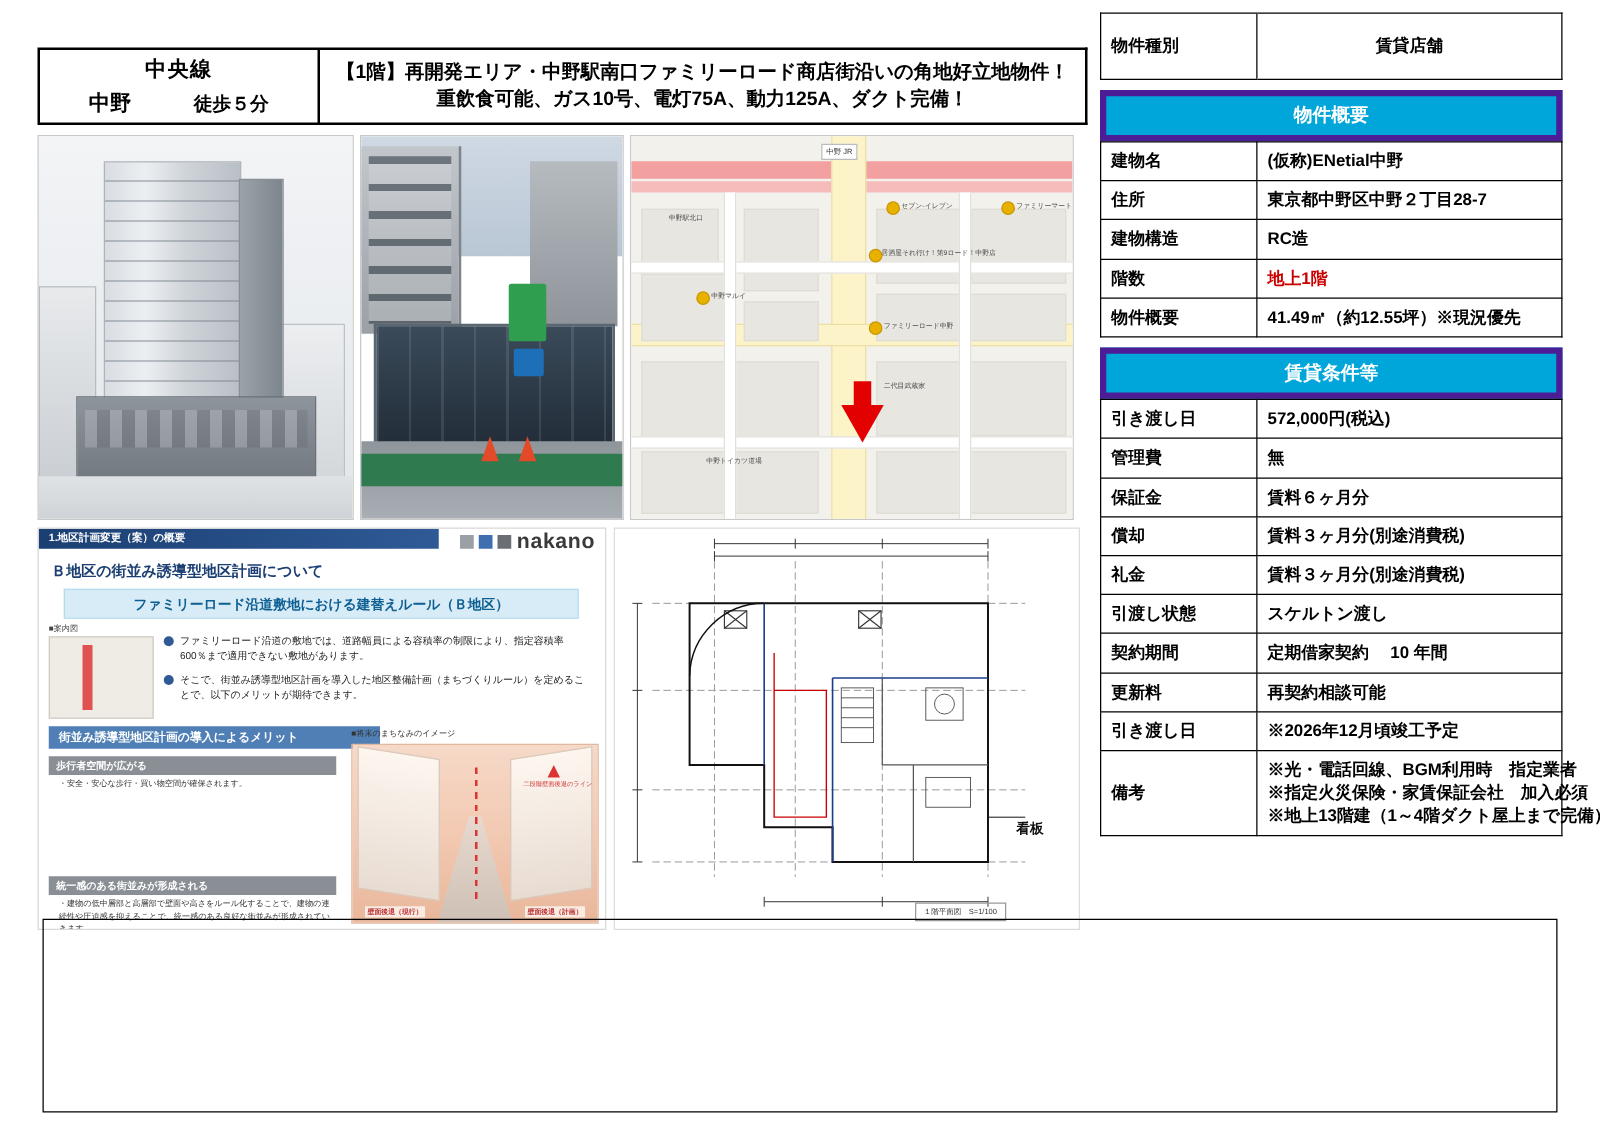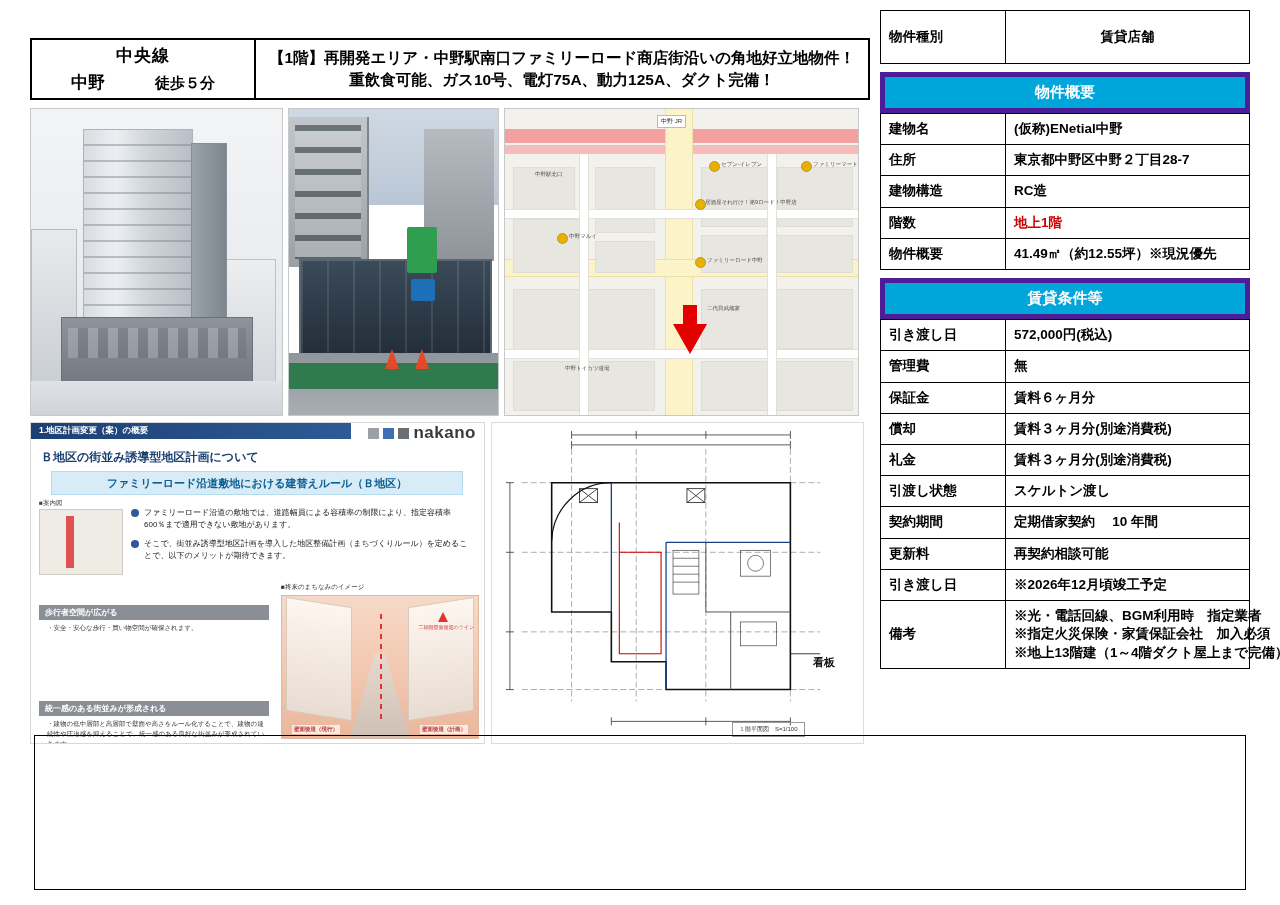--- a/index.html
+++ b/index.html
@@ -551,20 +551,21 @@
           <div class="lf-bullet">
             <span class="lf-bullet-dot"></span>
             <span>ファミリーロード沿道の敷地では、道路幅員による容積率の制限により、指定容積率600％まで適用できない敷地があります。</span>
           </div>
           <div class="lf-bullet">
             <span class="lf-bullet-dot"></span>
             <span>そこで、街並み誘導型地区計画を導入した地区整備計画（まちづくりルール）を定めることで、以下のメリットが期待できます。</span>
           </div>
         </div>
 
+        <div class="lf-band2">街並み誘導型地区計画の導入によるメリット</div>
 
         <div class="lf-merit" style="top:182px;">
           <div class="lf-merit-head">歩行者空間が広がる</div>
           <div class="lf-merit-body">・安全・安心な歩行・買い物空間が確保されます。</div>
         </div>
         <div class="lf-merit" style="top:278px;">
           <div class="lf-merit-head">統一感のある街並みが形成される</div>
           <div class="lf-merit-body">・建物の低中層部と高層部で壁面や高さをルール化することで、建物の連続性や圧迫感を抑えることで、統一感のある良好な街並みが形成されていきます。</div>
         </div>
 

